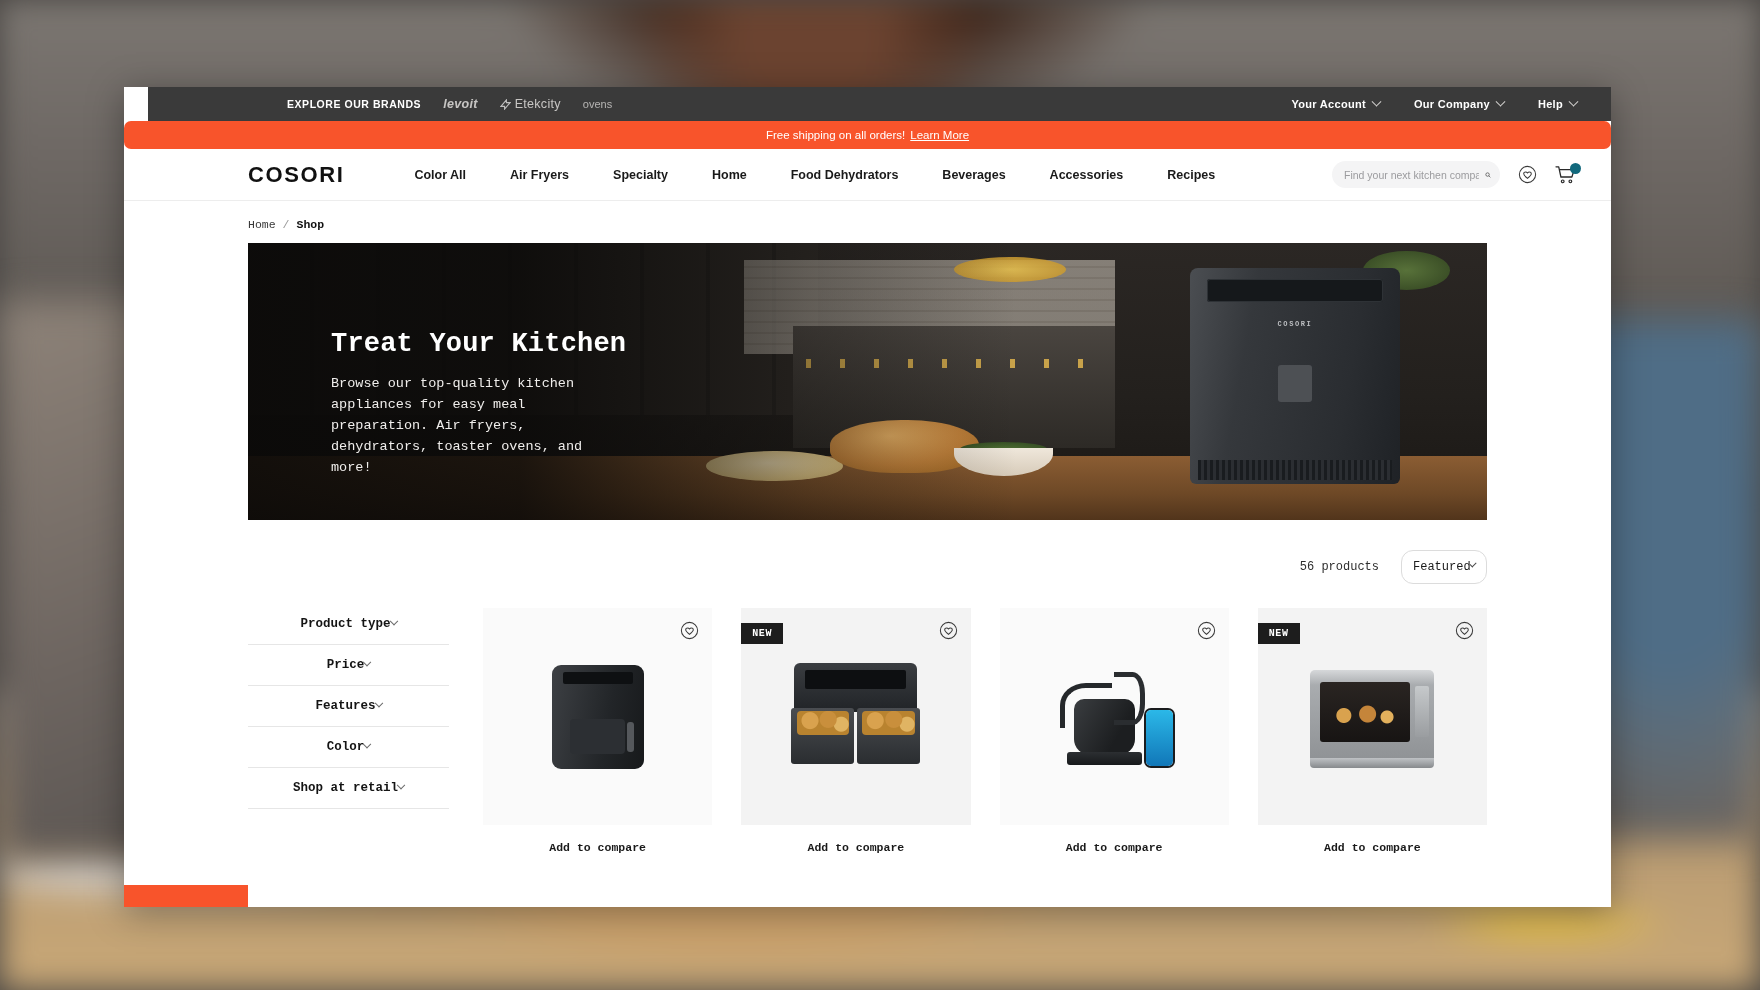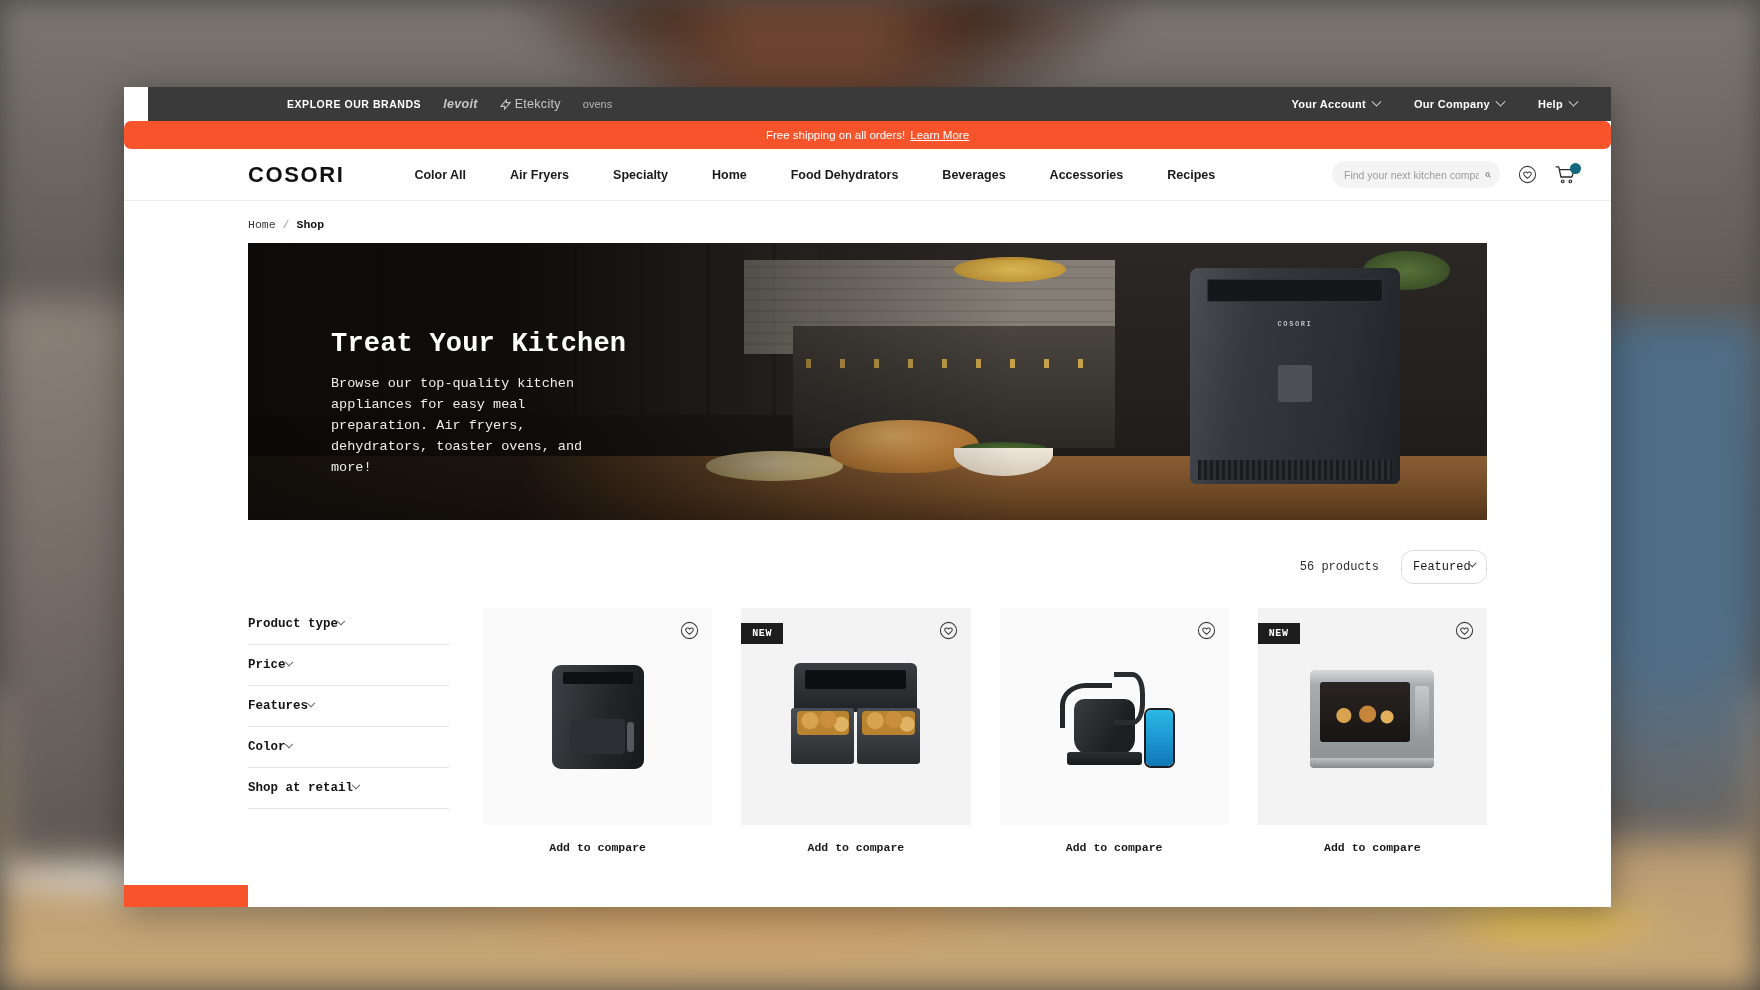--- a/index.html
+++ b/index.html
@@ -175,21 +175,21 @@
     display: flex; align-items: center; justify-content: space-between;
     padding: 0 11px; font-size: 12px; color: #1a1a1a; cursor: pointer; background:#fff;
   }
   .sort-caret { width: 6px; height: 6px; border-right: 1.3px solid #4a4a4a;
                 border-bottom: 1.3px solid #4a4a4a; transform: rotate(45deg) translate(-2px,-2px); }
 
   
   .body-grid { display: flex; gap: 34px; }
   .filters { width: 201px; flex: 0 0 201px; }
   .filter-row {
-    display: flex; align-items: center; justify-content: flex-start;
+    display: flex; align-items: center; justify-content: center;
     padding: 13px 0 13px; border-bottom: 1px solid #e6e6e6; cursor: pointer;
   }
   .filter-row:first-child { padding-top: 9px; }
   .filter-label { font-size: 12.5px; font-weight: 700; color: #141414; }
   .filter-caret { width: 6px; height: 6px; border-right: 1.3px solid #6a6a6a;
                   border-bottom: 1.3px solid #6a6a6a; transform: rotate(45deg) translate(-2px,-2px); }
 
   .cards { flex: 1; display: grid; grid-template-columns: repeat(4, 1fr); gap: 29px; }
   .card { position: relative; }
   .card-img {

